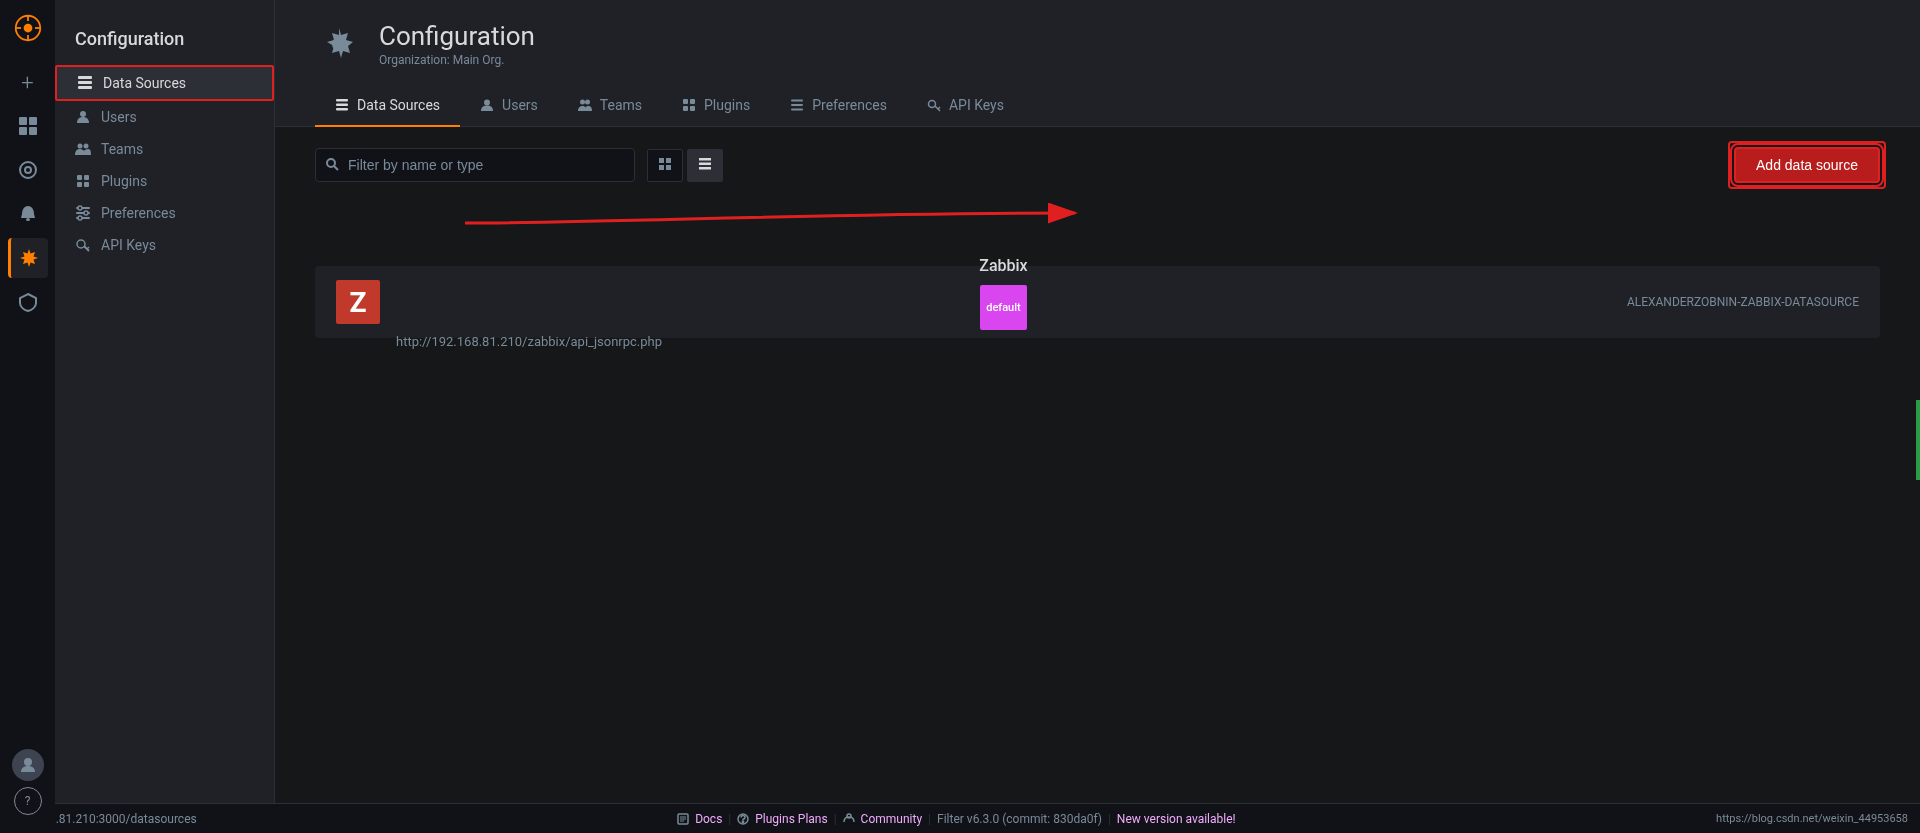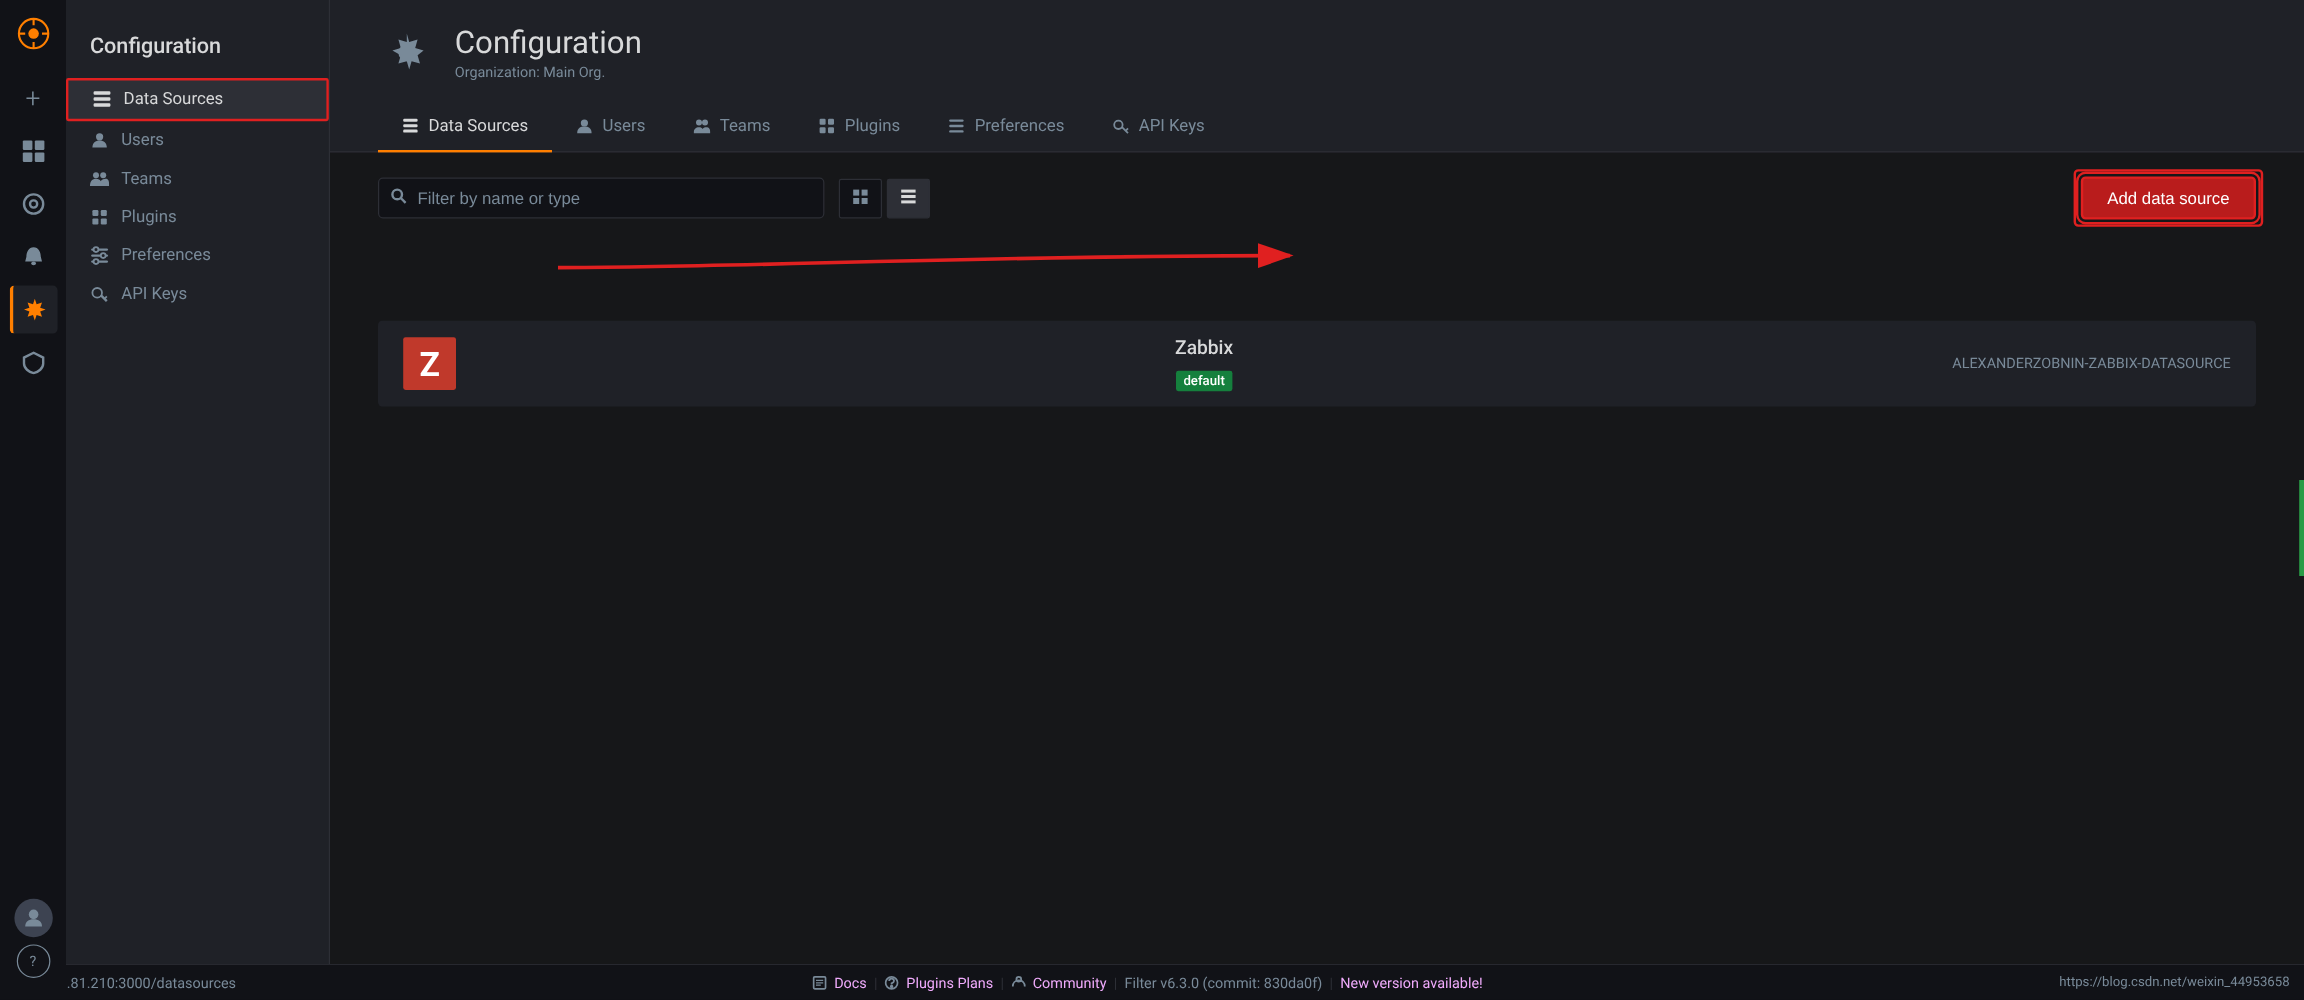--- a/index.html
+++ b/index.html
@@ -199,21 +199,21 @@
       color: #798a99;
       font-size: 14px;
     }
 
     .search-input {
       background: #111217;
       border: 1px solid #2d2f36;
       border-radius: 4px;
       color: #798a99;
       padding: 8px 12px 8px 32px;
-      width: 372px;
+      width: 320px;
       font-size: 14px;
       outline: none;
     }
     .search-input::placeholder { color: #798a99; }
 
     .view-toggle {
       display: flex;
       gap: 4px;
     }
 
@@ -287,24 +287,24 @@
       flex-direction: column;
     }
 
     .ds-name {
       color: #d8d9da;
       font-size: 16px;
       font-weight: 500;
     }
 
     .ds-badge {
-      background: #15803d;
+      background: #d946ef;
       color: #fff;
       font-size: 11px;
-      padding: 2px 6px;
+      padding: 16px 6px;
       border-radius: 2px;
       font-weight: 500;
     }
 
     .ds-url {
       color: #798a99;
       font-size: 13px;
     }
 
     .ds-datasource-name {
@@ -629,20 +629,21 @@
     </div>
 
     <div class="datasource-list">
       <div class="datasource-item">
         <div class="ds-icon">Z</div>
         <div class="ds-info">
           <div class="ds-name-row">
             <span class="ds-name">Zabbix</span>
             <span class="ds-badge">default</span>
           </div>
+          <span class="ds-url">http://192.168.81.210/zabbix/api_jsonrpc.php</span>
         </div>
         <div class="ds-datasource-name">ALEXANDERZOBNIN-ZABBIX-DATASOURCE</div>
       </div>
     </div>
 
   </div>
 </div>
 
 <div class="green-strip"></div>
 

